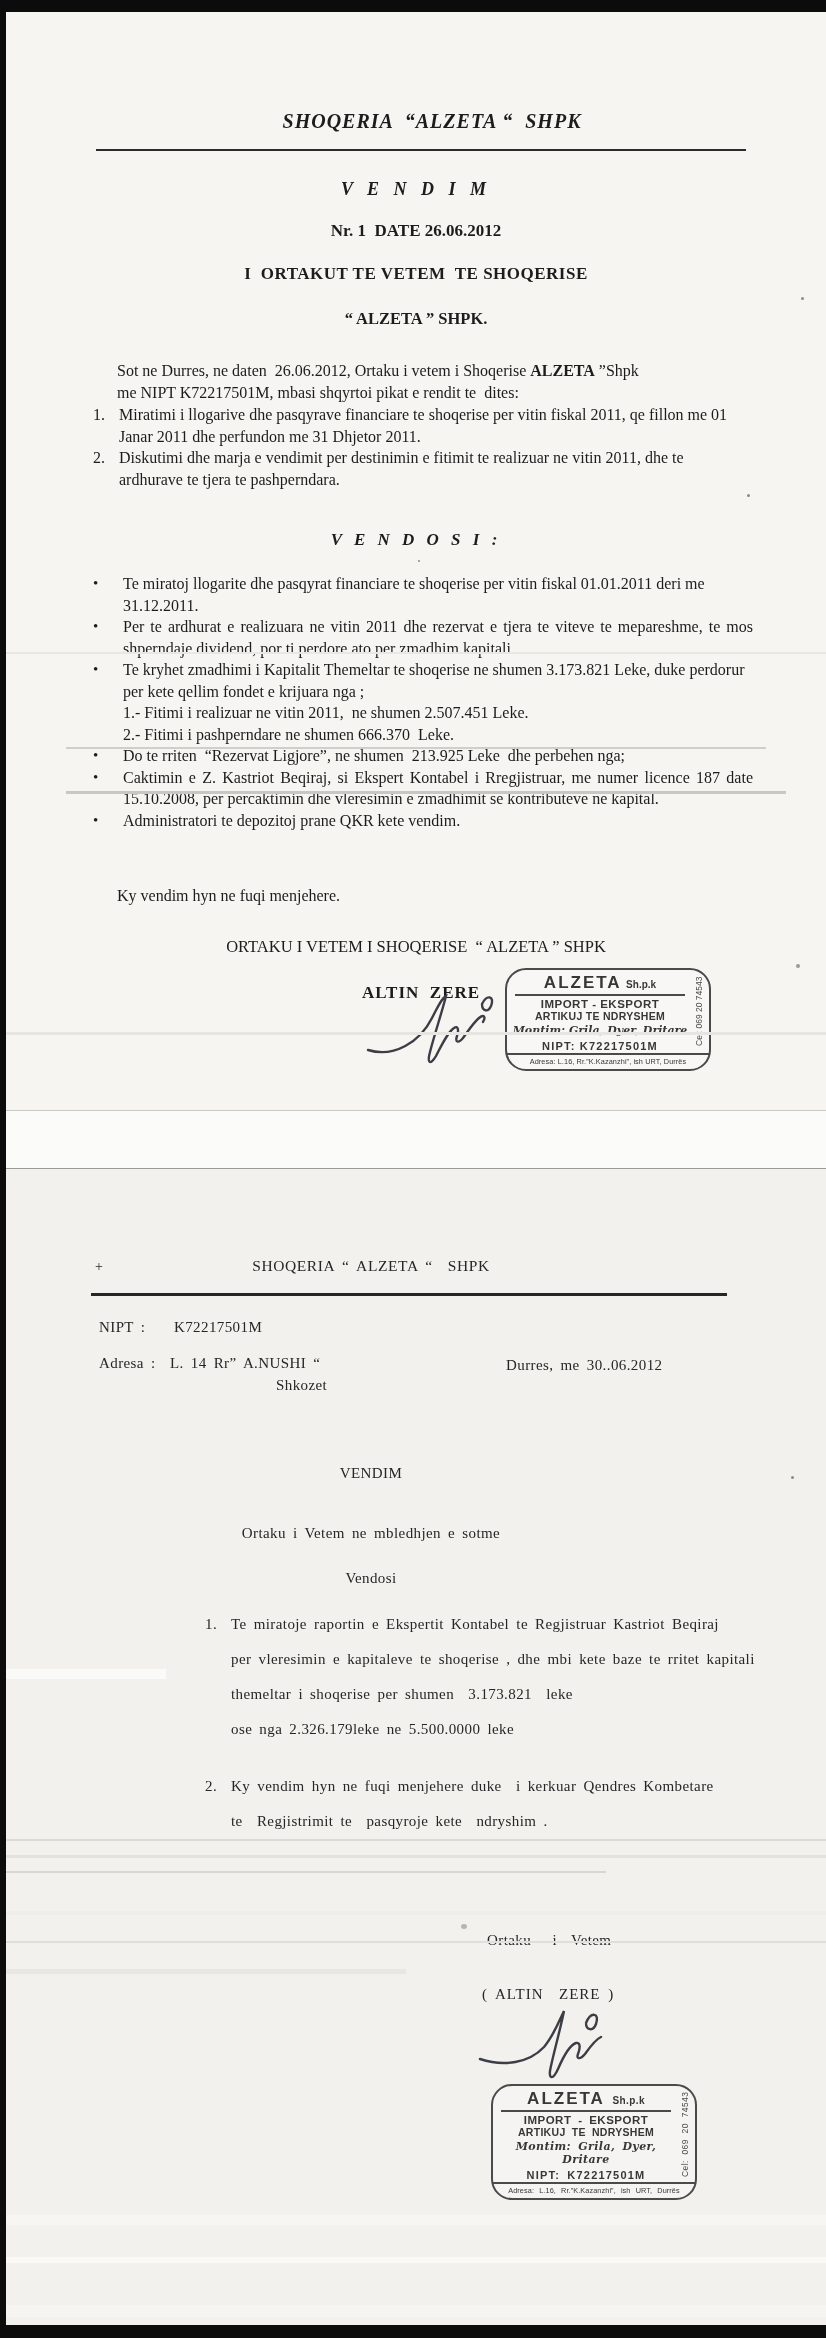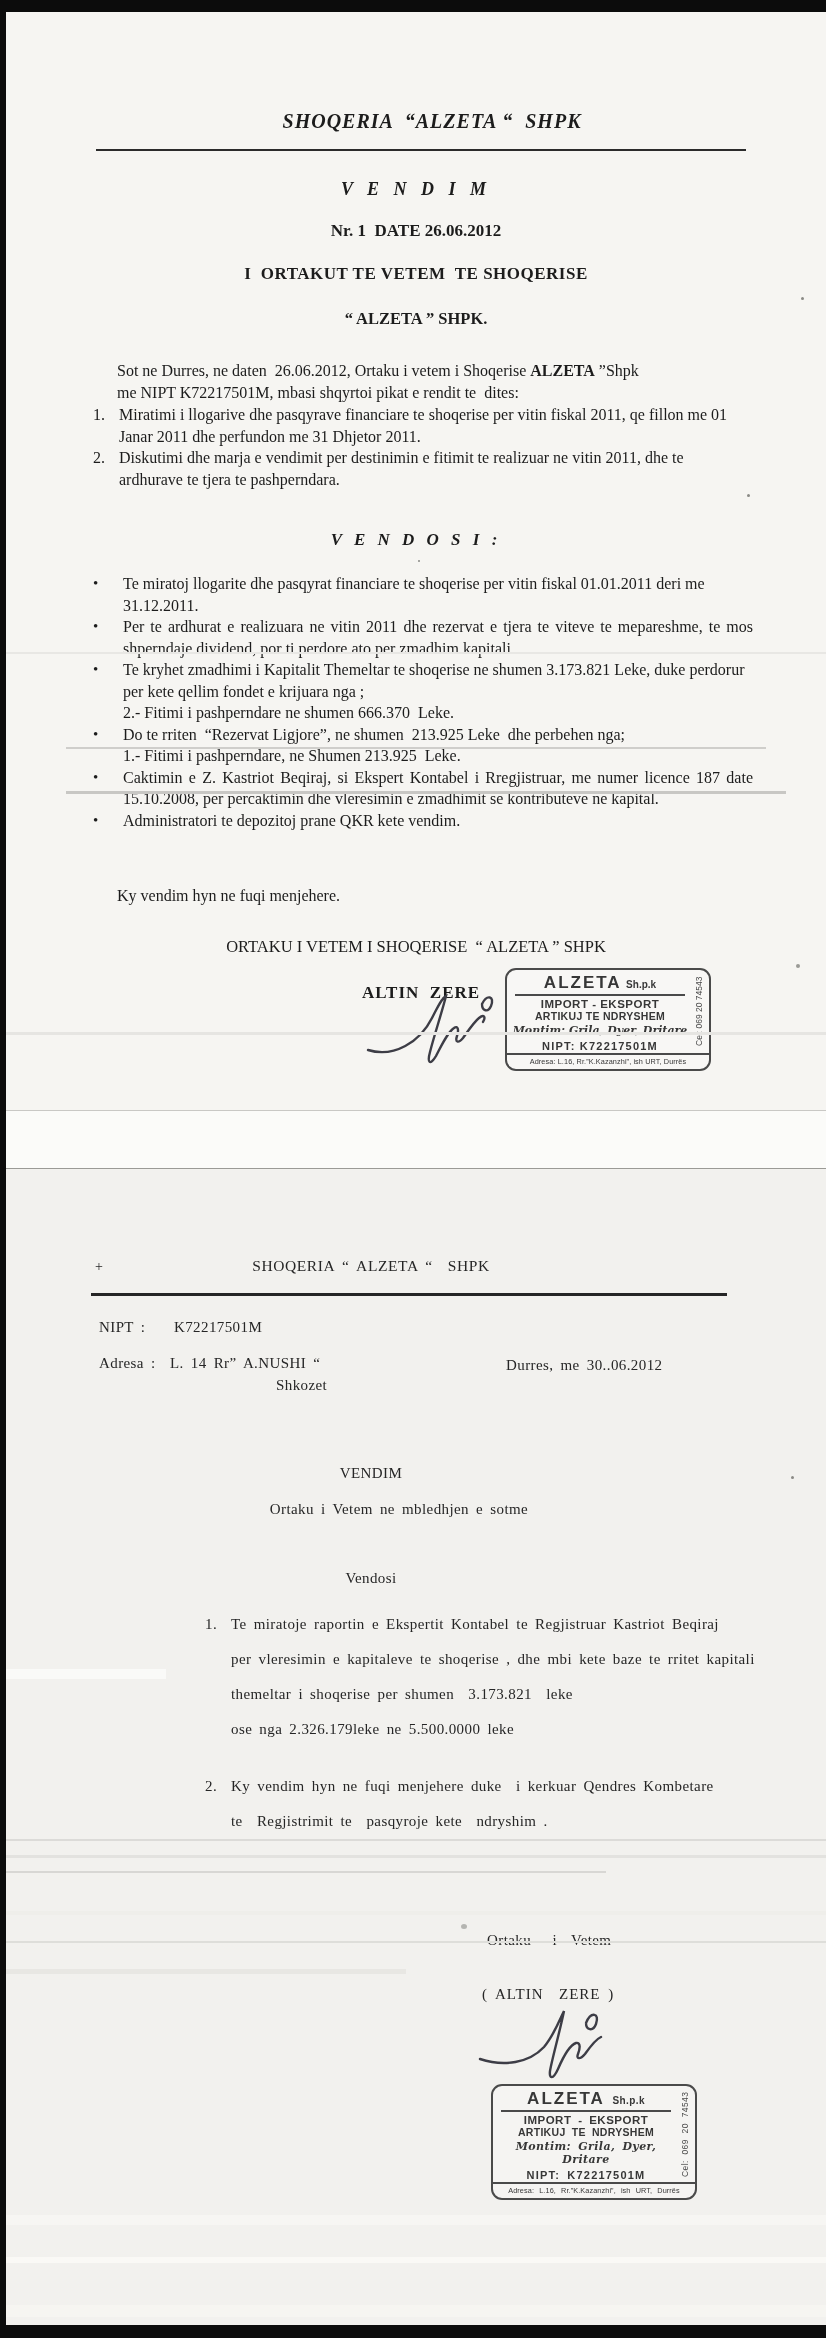--- a/index.html
+++ b/index.html
@@ -36,30 +36,30 @@
   
   .body2{font-size:15px;letter-spacing:0.4px;word-spacing:3px;color:#262626;}
   .p2-plus{top:90px;left:89px;font-size:14px;}
   .p2-header{top:88px;font-size:15.5px;letter-spacing:0.6px;}
   .p2-rule{top:124px;left:85px;width:636px;height:3px;background:#262626;}
   .p2-nipt{top:150px;left:93px;}
   .p2-adresa{top:186px;left:93px;}
   .p2-shkozet{top:208px;left:270px;}
   .p2-date{top:188px;left:500px;}
   .p2-vendim{top:296px;}
-  .p2-meeting{top:332px;padding-left:28px;}
+  .p2-meeting{top:356px;}
   .p2-vendosi{top:401px;}
   .p2-item1{top:438px;left:199px;}
   .p2-item2{top:600px;left:199px;}
   .p2-line{line-height:35px;white-space:pre;}
   .p2-ind{margin-left:26px;}
   .p2-owner{top:763px;left:481px;}
   .p2-name{top:817px;left:476px;letter-spacing:1px;}
   
-  .stamp{position:absolute;width:202px;border:2.5px solid #4a4a4a;border-radius:11px;
+  .stamp{position:absolute;width:202px;border:2.5px solid #4a4a4a;border-radius:21px;
          color:#373737;background:rgba(255,255,255,0.25);
          font-family:"Liberation Sans","DejaVu Sans",sans-serif;text-align:center;}
   .stamp1{left:499px;top:956px;}
   .stamp2{left:485px;top:915px;}
   .stamp-top{display:flex;}
   .stamp-main{flex:1;padding-top:3px;}
   .stamp-name-row{border-bottom:2px solid #4a4a4a;margin:0 8px;padding-bottom:1px;}
   .stamp-name{font-size:17px;font-weight:bold;letter-spacing:2px;}
   .stamp-legal{font-size:10px;font-weight:bold;}
   .stamp-act1{font-size:11.5px;font-weight:bold;margin-top:2px;letter-spacing:0.5px;}
@@ -119,28 +119,28 @@
         <div class="txt-col pre">Te miratoj llogarite dhe pasqyrat financiare te shoqerise per vitin fiskal 01.01.2011 deri me 31.12.2011.</div>
       </div>
       <div class="row">
         <div class="bullet-col">•</div>
         <div class="txt-col pre just">Per te ardhurat e realizuara ne vitin 2011 dhe rezervat e tjera te viteve te mepareshme, te mos shperndaje dividend, por ti perdore ato per zmadhim kapitali.</div>
       </div>
       <div class="row">
         <div class="bullet-col">•</div>
         <div class="txt-col">
           <div class="pre">Te kryhet zmadhimi i Kapitalit Themeltar te shoqerise ne shumen 3.173.821 Leke, duke perdorur per kete qellim fondet e krijuara nga ;</div>
+          <div class="pre">1.- Fitimi i realizuar ne vitin 2011,  ne shumen 2.507.451 Leke.</div>
           <div class="pre">2.- Fitimi i pashperndare ne shumen 666.370  Leke.</div>
         </div>
       </div>
       <div class="row">
         <div class="bullet-col">•</div>
         <div class="txt-col">
           <div class="pre">Do te rriten  “Rezervat Ligjore”, ne shumen  213.925 Leke  dhe perbehen nga;</div>
-          <div class="pre">1.- Fitimi i pashperndare, ne Shumen 213.925  Leke.</div>
         </div>
       </div>
       <div class="row">
         <div class="bullet-col">•</div>
         <div class="txt-col pre just">Caktimin e Z. Kastriot Beqiraj, si Ekspert Kontabel i Rregjistruar, me numer licence 187 date 15.10.2008, per percaktimin dhe vleresimin e zmadhimit se kontributeve ne kapital.</div>
       </div>
       <div class="row">
         <div class="bullet-col">•</div>
         <div class="txt-col pre">Administratori te depozitoj prane QKR kete vendim.</div>
       </div>

